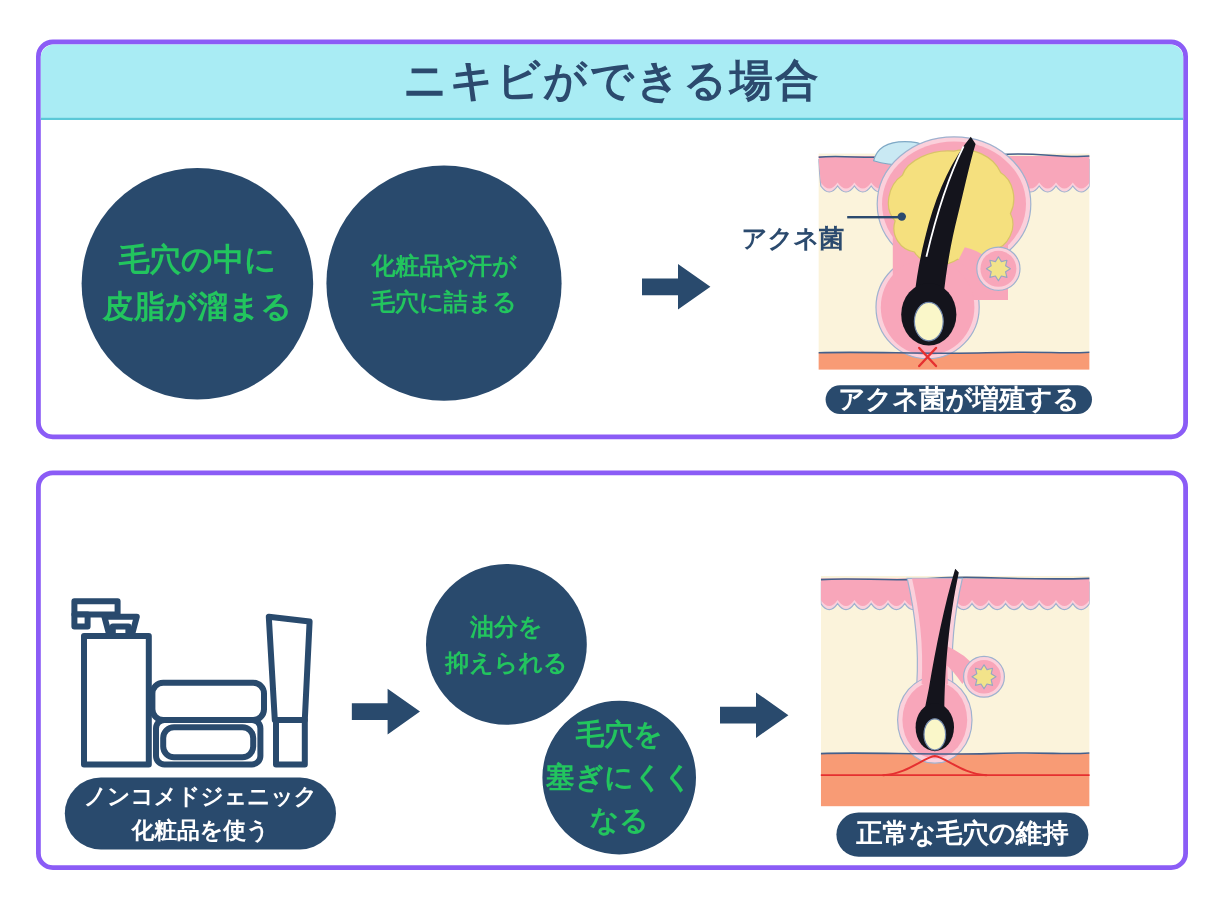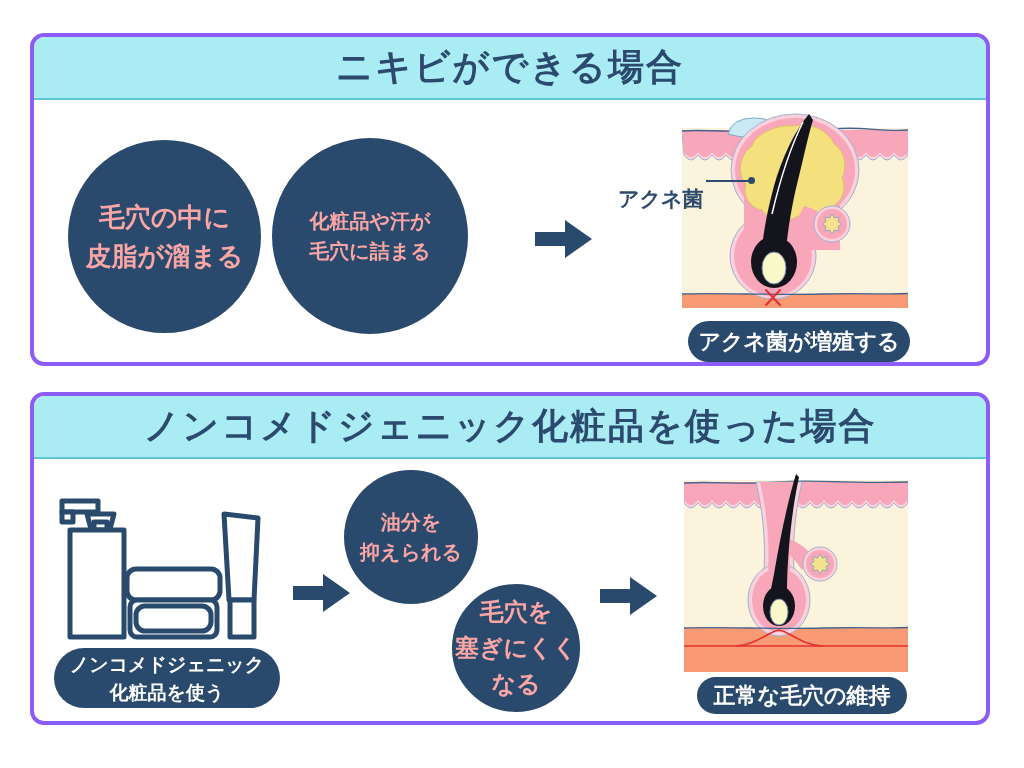--- a/index.html
+++ b/index.html
@@ -12,21 +12,21 @@
     border:4px solid #8b5cf6;border-radius:14px;background:#ffffff;box-sizing:border-box;
   }
   .panel-header{
     height:61px;background:#A9ECF4;border-bottom:2px solid #5BC8D7;
     border-radius:11px 11px 0 0;display:flex;align-items:center;justify-content:center;
   }
   .panel-title{
     font-size:36px;font-weight:bold;color:#2B4A6E;letter-spacing:2px;white-space:nowrap;
   }
   .circle{
-    position:absolute;border-radius:50%;background:#294A6D;color:#fca5a5;
+    position:absolute;border-radius:50%;background:#294A6D;color:#22c55e;
     display:flex;flex-direction:column;align-items:center;justify-content:center;
     text-align:center;font-weight:600;box-sizing:border-box;
   }
   .circle span{display:block;line-height:1.5;white-space:nowrap;}
   .badge{
     position:absolute;background:#294A6D;color:#ffffff;border-radius:999px;
     display:flex;flex-direction:column;align-items:center;justify-content:center;
     text-align:center;font-weight:600;box-sizing:border-box;
   }
   .badge span{white-space:nowrap;line-height:1.5;}
@@ -107,29 +107,26 @@
       <g stroke="#E53030" stroke-width="2" stroke-linecap="round">
         <path d="M84,180 L98,195"></path>
           <path d="M98,180 L84,195"></path>
       </g>
     </svg>
 
     <div class="bacteria-label" style="left:584px;top:128px;margin-top:20px;">アクネ菌</div>
     <div class="pointer-line" style="left:672px;top:143px;width:46px;"></div>
     <div class="pointer-dot" style="left:714px;top:140px;"></div>
 
-    <div class="badge" style="left:654px;top:284px;width:222px;height:41px;font-size:22px;">
+    <div class="badge" style="left:654px;top:284px;width:222px;height:24px;font-size:22px;">
       <span>アクネ菌が増殖する</span>
     </div>
   </section>
 
   <section class="panel" style="top:392px;">
-    <div class="panel-header">
-      <div class="panel-title">ノンコメドジェニック化粧品を使った場合</div>
-    </div>
 
     <svg class="illus" style="left:23px;top:96px;" width="225" height="148" viewBox="0 0 225 148" fill="#ffffff" stroke="#294A6D" stroke-width="5" stroke-linejoin="round">
       <g>
         <rect x="5" y="9" width="36" height="11"></rect>
         <rect x="5" y="20" width="11" height="10"></rect>
         <polygon points="30,22 57,22 53,37 34,37"></polygon>
         <rect x="37" y="30" width="13" height="8"></rect>
         <rect x="13" y="38" width="54" height="107"></rect>
       </g>
       <g>
@@ -145,21 +142,21 @@
 
     <div class="badge" style="left:20px;top:252px;width:226px;height:60px;font-size:19px;">
       <span>ノンコメドジェニック</span>
       <span>化粧品を使う</span>
     </div>
 
     <svg class="flow-arrow" style="left:259px;top:177px;" viewBox="0 0 58 40">
       <polygon points="0,13 30,13 30,1 57,20 30,39 30,27 0,27" fill="#294A6D"></polygon>
     </svg>
 
-    <div class="circle" style="left:310px;top:74px;width:134px;height:134px;font-size:20px;z-index:1;">
+    <div class="circle" style="left:321px;top:74px;width:134px;height:134px;font-size:20px;z-index:1;">
       <span>油分を</span>
       <span>抑えられる</span>
     </div>
 
     <div class="circle" style="left:415px;top:185px;width:134px;height:134px;font-size:24px;z-index:2;border:3px solid #ffffff;">
       <span>毛穴を</span>
       <span>塞ぎにくく</span>
       <span>なる</span>
     </div>
 

